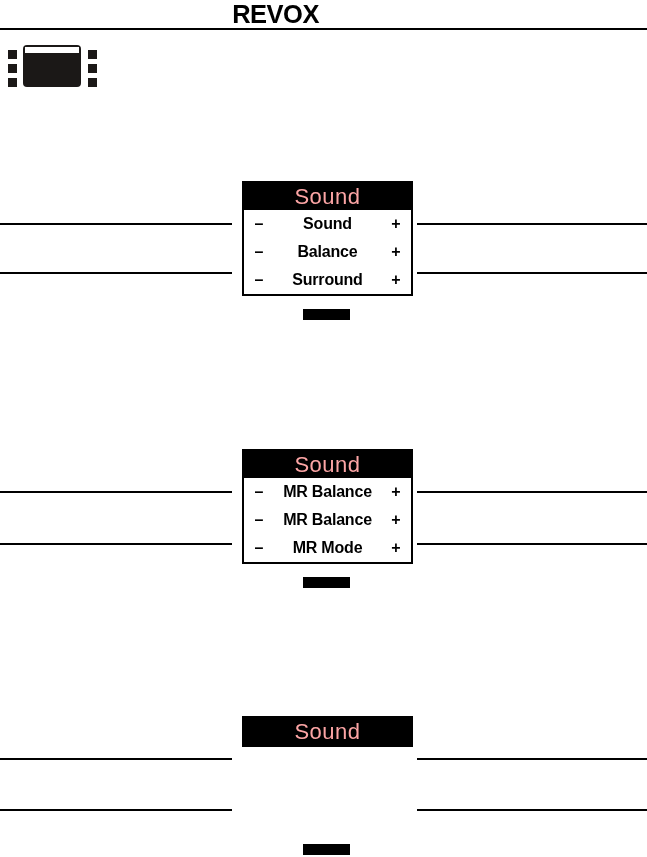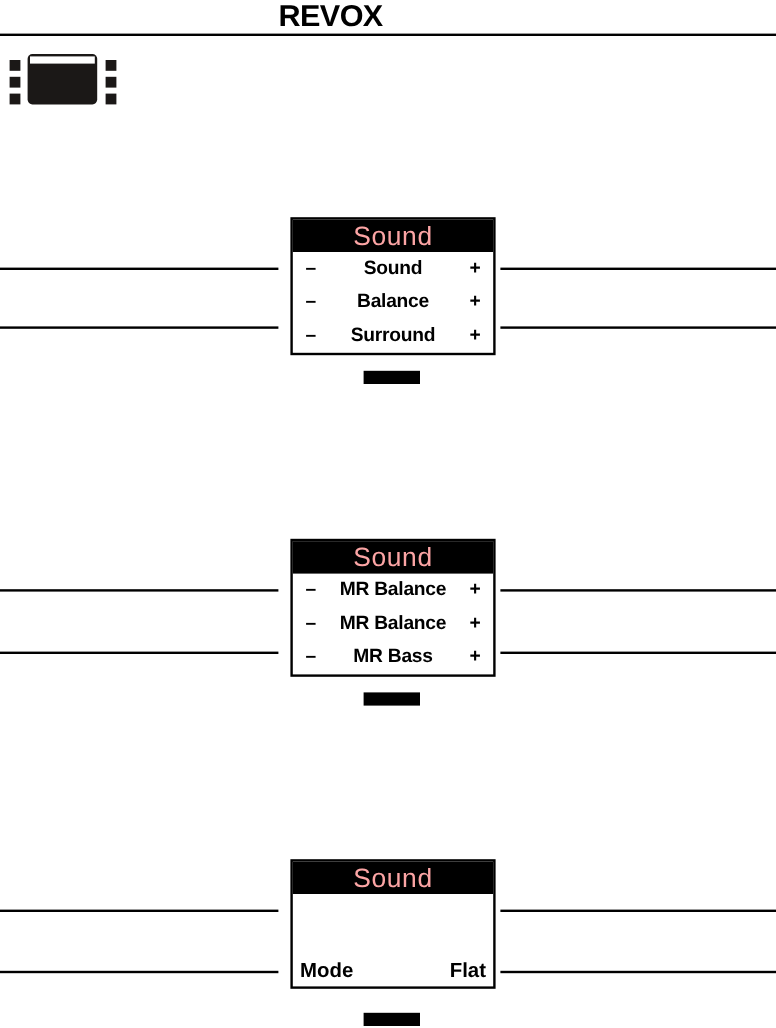--- a/index.html
+++ b/index.html
@@ -224,30 +224,23 @@
       <span class="row-label">MR Balance</span>
       <span class="plus">+</span>
     </div>
     <div class="panel-row">
       <span class="minus">–</span>
       <span class="row-label">MR Balance</span>
       <span class="plus">+</span>
     </div>
     <div class="panel-row">
       <span class="minus">–</span>
-      <span class="row-label">MR Bass</span>
+      <span class="row-label">MR Mode</span>
       <span class="plus">+</span>
     </div>
   </div>
 </div>
 <div class="key-bar" style="left:303px; top:577px;"></div>
 
 <div class="panel" style="top:716px;">
   <div class="panel-title">Sound</div>
-  <div class="panel-body">
-    <div class="panel-blank"></div>
-    <div class="panel-softkeys">
-      <span>Mode</span>
-      <span>Flat</span>
-    </div>
-  </div>
 </div>
 <div class="key-bar" style="left:303px; top:844px;"></div>
 
 </body></html>

